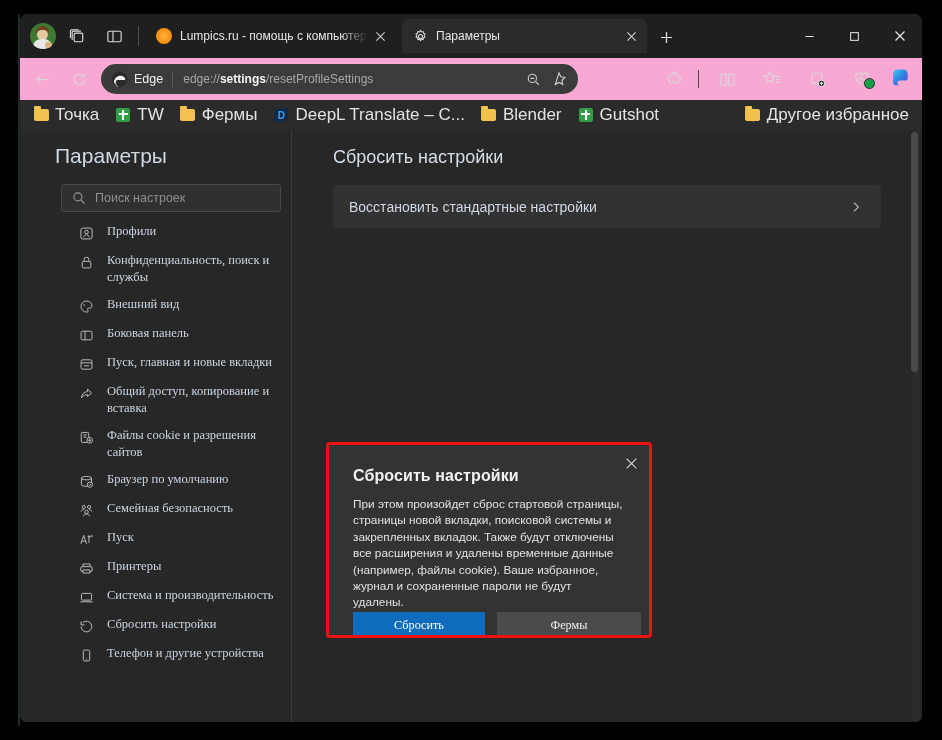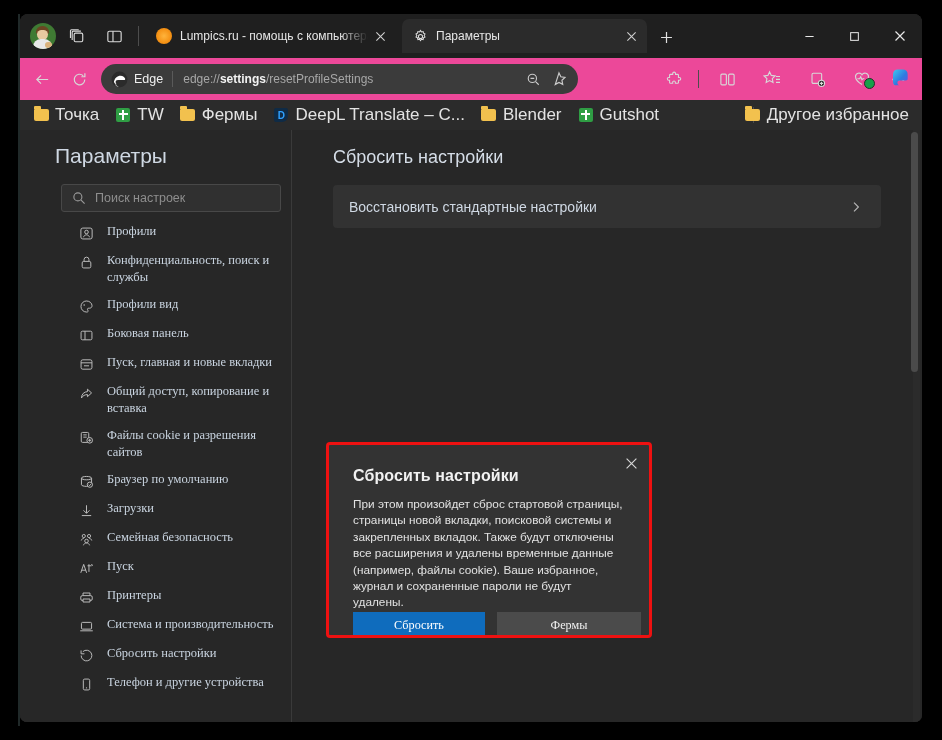--- a/index.html
+++ b/index.html
@@ -154,21 +154,21 @@
   .wc {
     width: 45px; height: 44px;
     display: flex; align-items: center; justify-content: center;
     color: #e8e8e8;
   }
 
   
   .toolbar {
     position: relative;
     height: 42px;
-    background: #ec4899;
+    background: #f9a8d4;
   }
   .tbtn {
     position: absolute;
     top: 7px;
     width: 28px; height: 28px;
     display: flex; align-items: center; justify-content: center;
     color: #d8d8d8;
   }
   .back-btn { left: 8px; }
   .reload-btn { left: 45px; }
@@ -784,21 +784,21 @@
             <span class="nlabel">Конфиденциальность, поиск и службы</span>
           </div>
 
           <div class="navitem">
             <span class="nico">
               <svg width="15" height="15" viewBox="0 0 16 16" fill="none" stroke="#bdbdbd" stroke-width="1.05">
                 <path d="M8 2.1c3.3 0 5.9 2.3 5.9 5.1 0 1.8-1.4 2.6-2.6 2.6h-1c-.8 0-1.3.5-1.3 1.2 0 .9.8 1.1.8 1.9 0 .6-.6 1-1.8 1-3.3 0-5.9-2.6-5.9-5.9S4.7 2.1 8 2.1z"></path>
                 <circle cx="5.5" cy="6.4" r=".85" fill="#bdbdbd" stroke="none"></circle>
               </svg>
             </span>
-            <span class="nlabel">Профили вид</span>
+            <span class="nlabel">Внешний вид</span>
           </div>
 
           <div class="navitem">
             <span class="nico">
               <svg width="15" height="15" viewBox="0 0 16 16" fill="none" stroke="#bdbdbd" stroke-width="1.05">
                 <rect x="2.2" y="3.4" width="11.6" height="9.2" rx="1.5"></rect>
                   <path d="M6.4 3.4v9.2"></path>
               </svg>
             </span>
             <span class="nlabel">Боковая панель</span>
@@ -841,28 +841,20 @@
               <svg width="15" height="15" viewBox="0 0 16 16" fill="none" stroke="#bdbdbd" stroke-width="1.05">
                 <path d="M2.6 4.4c0-1 2.4-1.8 5.4-1.8s5.4.8 5.4 1.8v7c0 1-2.4 1.8-5.4 1.8s-5.4-.8-5.4-1.8z"></path>
                 <path d="M2.6 4.4c0 1 2.4 1.8 5.4 1.8s5.4-.8 5.4-1.8"></path>
                 <circle cx="11.6" cy="11.4" r="2.8" fill="#272727"></circle>
                 <path d="M10.3 11.4l1 1 1.8-2"></path>
               </svg>
             </span>
             <span class="nlabel">Браузер по умолчанию</span>
           </div>
 
-          <div class="navitem">
-            <span class="nico">
-              <svg width="15" height="15" viewBox="0 0 16 16" fill="none" stroke="#bdbdbd" stroke-width="1.05">
-                <path d="M8 2.4v8.4M4.8 7.8L8 11l3.2-3.2M3 13.4h10"></path>
-              </svg>
-            </span>
-            <span class="nlabel">Загрузки</span>
-          </div>
 
           <div class="navitem">
             <span class="nico">
               <svg width="15" height="15" viewBox="0 0 16 16" fill="none" stroke="#bdbdbd" stroke-width="1.0">
                 <circle cx="5.1" cy="4.3" r="1.7"></circle>
                   <circle cx="10.7" cy="4.3" r="1.7"></circle>
                   <circle cx="8" cy="9.6" r="1.9"></circle>
                 <path d="M2.4 9.1c.3-1.4 1.4-2.2 2.7-2.2M13.6 9.1c-.3-1.4-1.4-2.2-2.7-2.2M4.7 14.2c.5-1.6 1.7-2.5 3.3-2.5s2.8.9 3.3 2.5"></path>
               </svg>
             </span>

